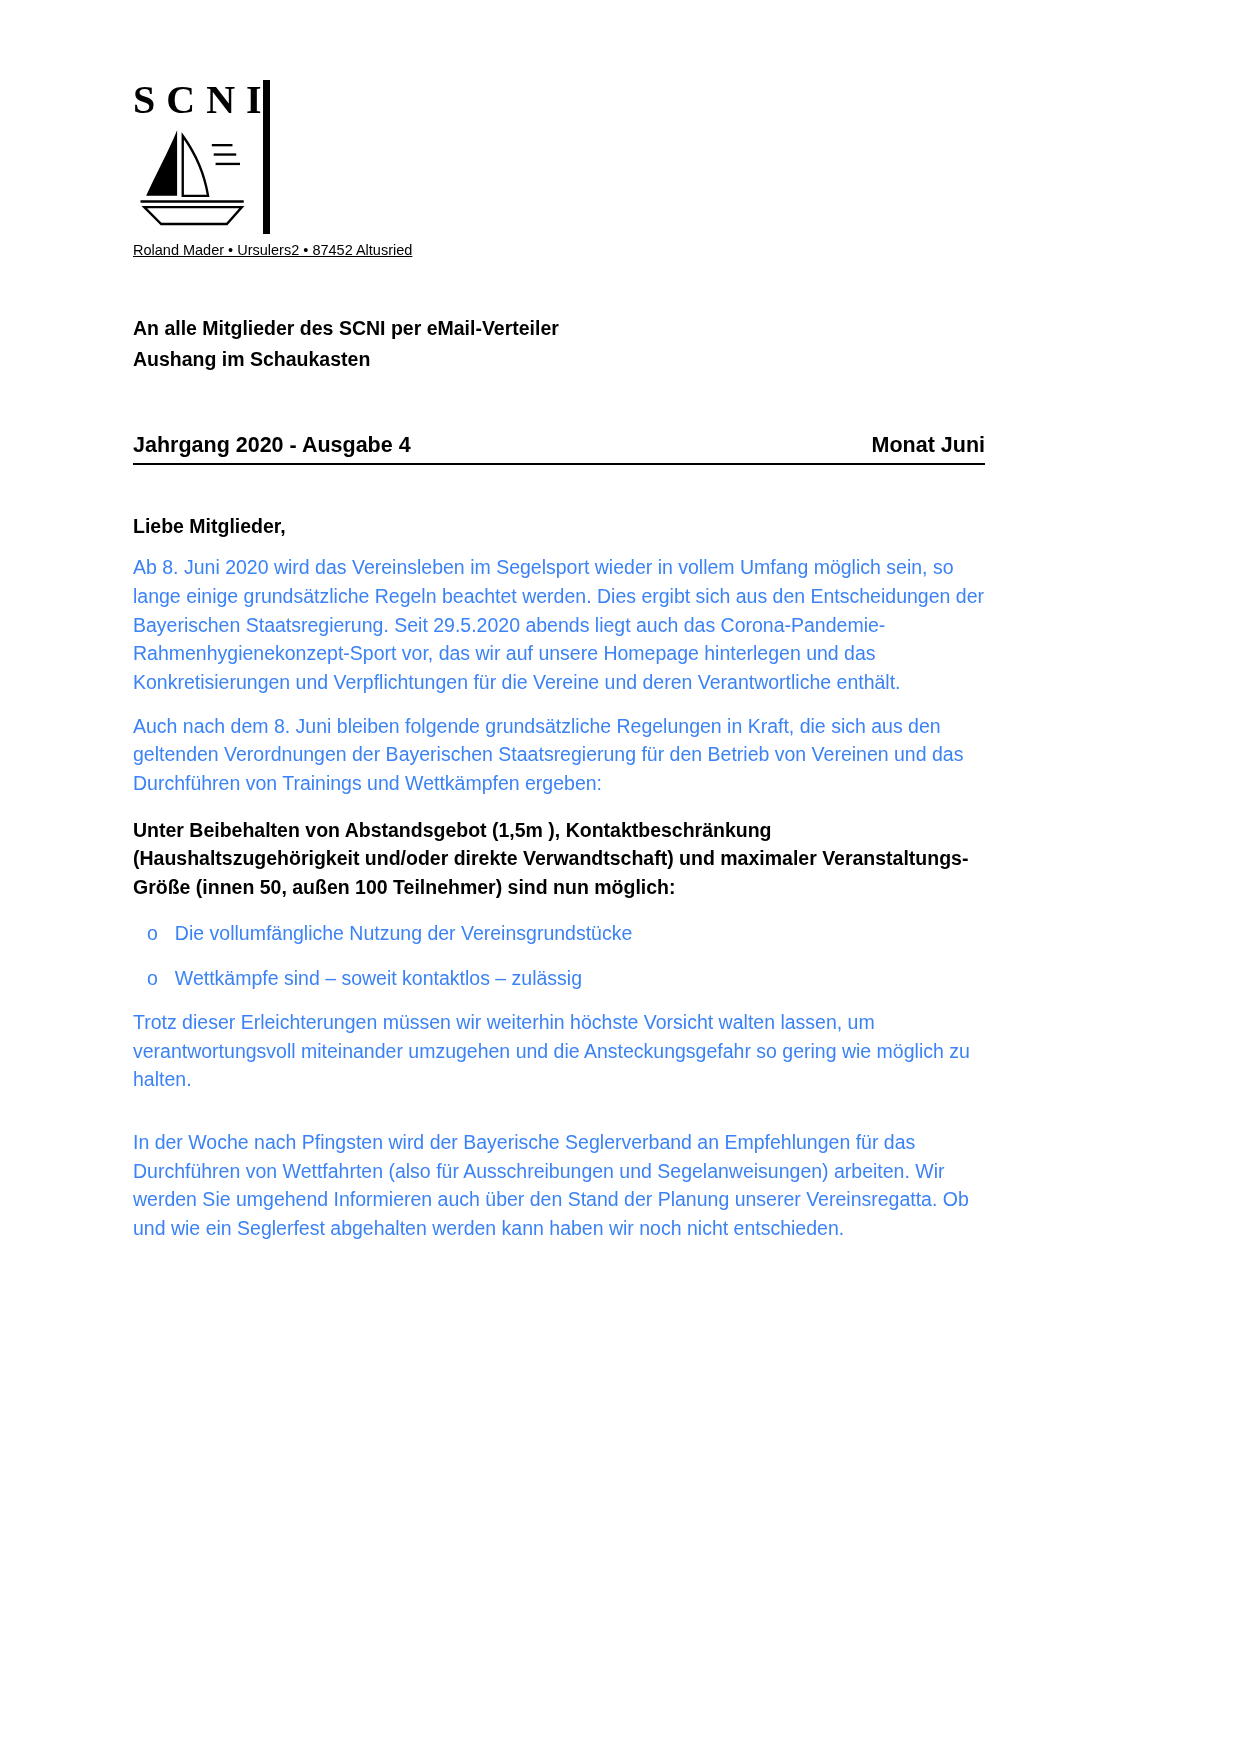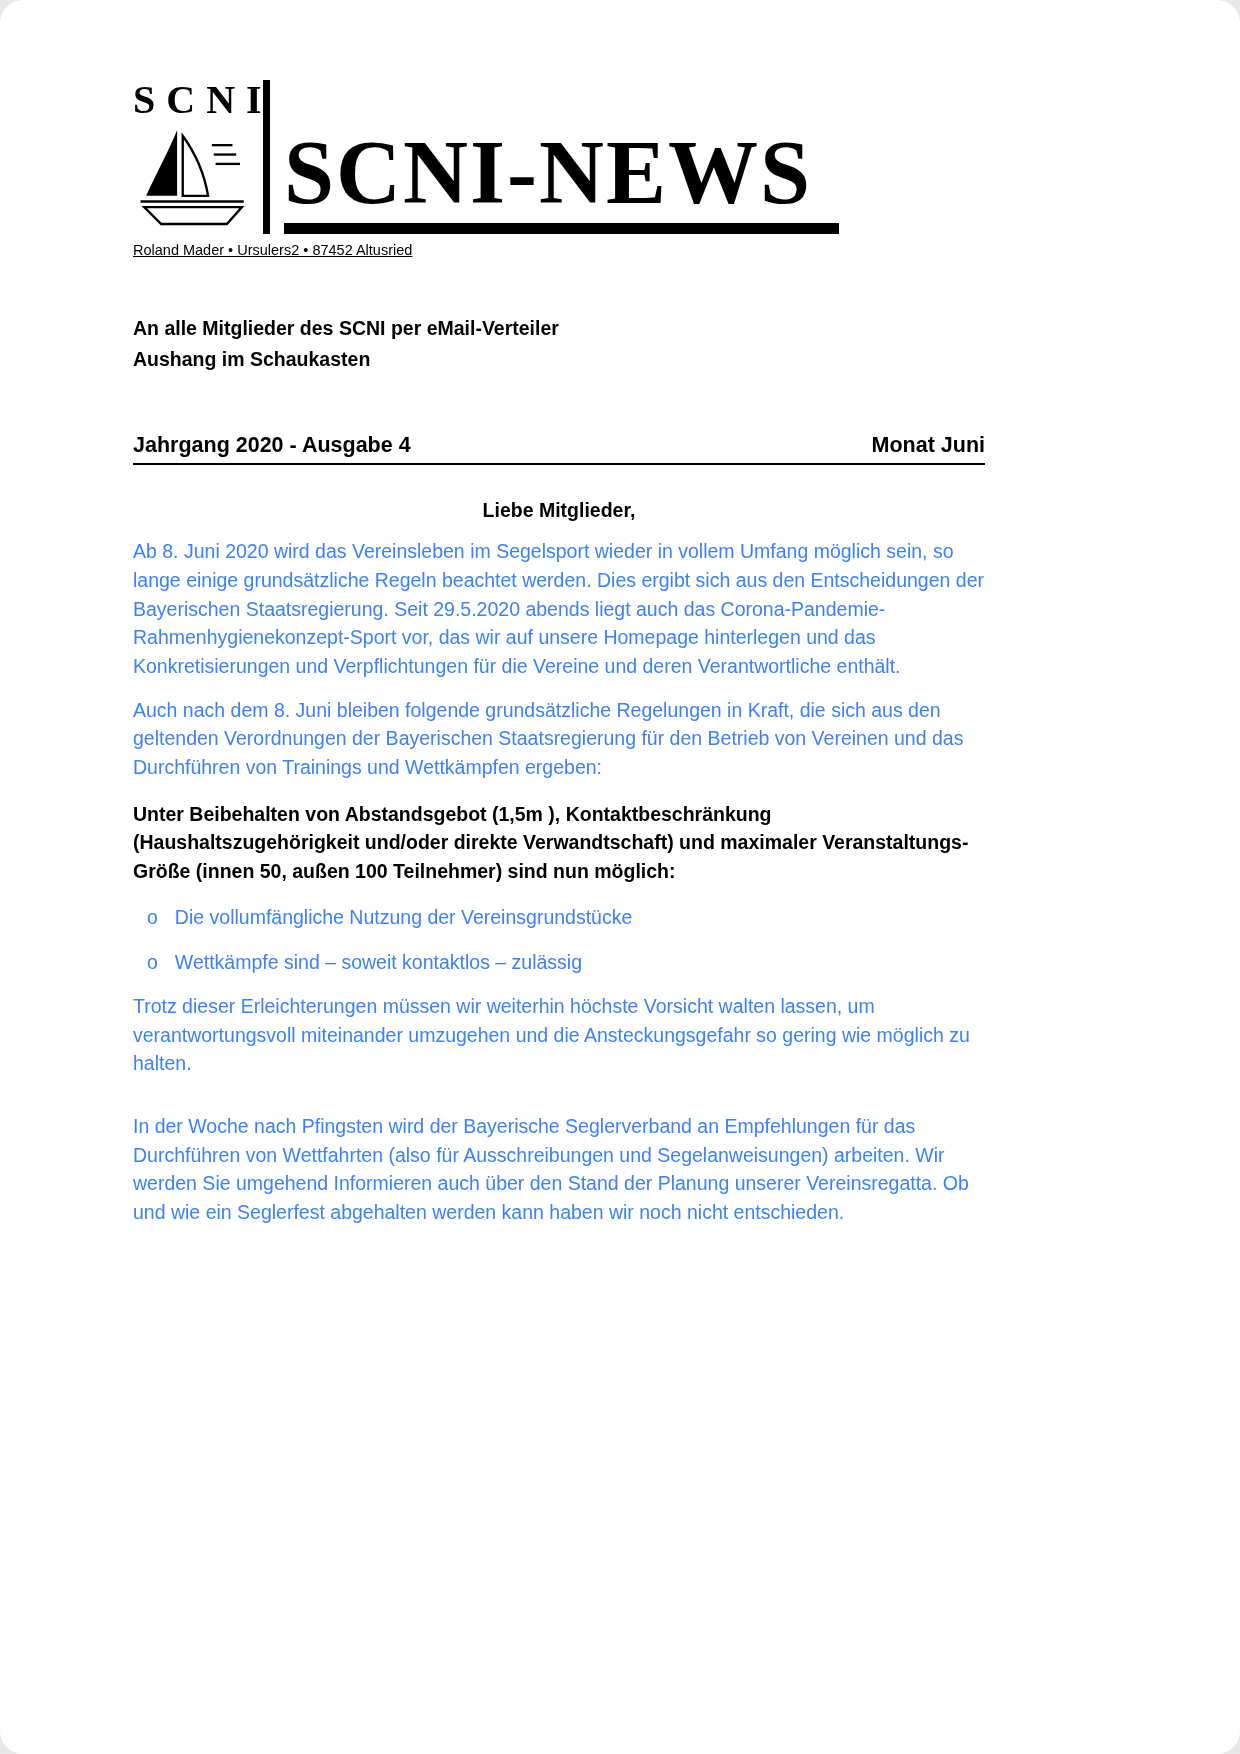--- a/index.html
+++ b/index.html
@@ -6,21 +6,20 @@
   .page {
     position:relative;
     width:1240px;
     min-height:1754px;
     margin:0 auto;
     background:#ffffff;
     box-sizing:border-box;
     padding:78px 255px 60px 133px;
     font-family:"Liberation Sans", sans-serif;
     color:#1a1a1a;
-    border-radius:23px;
   }
 
   
   .masthead { display:flex; align-items:stretch; }
   .logo-col { width:128px; flex:0 0 128px; }
   .logo-text {
     font-family:"Liberation Serif", serif;
     font-weight:bold; font-size:40px; letter-spacing:11px;
     color:#000; line-height:1.1; white-space:nowrap;
   }
@@ -43,21 +42,21 @@
 
   
   .issue-row {
     margin-top:58px;
     display:flex; justify-content:space-between; align-items:flex-end;
     font-weight:bold; font-size:21.5px; color:#000;
     border-bottom:2.5px solid #000; padding-bottom:5px;
   }
 
   
-  .salutation { margin-top:34px; font-weight:bold; font-size:19.5px; color:#000;text-align:center; }
+  .salutation { margin-top:50px; font-weight:bold; font-size:19.5px; color:#000; }
   .para { margin:15px 0 0 0; font-size:19.5px; line-height:1.47; color:#3b82f6; }
   .para.bold { font-weight:bold; color:#000; margin-top:18px; }
   .bullet { margin:17px 0 0 0; font-size:19.5px; line-height:1.47; color:#3b82f6; }
   .bullet .marker { margin-left:14px; margin-right:17px; }
   .para.spaced { margin-top:34px; }
 </style>
 </head>
 <body>
 
 <div class="page">
@@ -76,24 +75,20 @@
           <line x1="86" y1="30" x2="110" y2="30" stroke="#000" stroke-width="2.5"></line>
           <line x1="88" y1="40" x2="114" y2="40" stroke="#000" stroke-width="2.5"></line>
 
           <line x1="8" y1="80" x2="118" y2="80" stroke="#000" stroke-width="2.5"></line>
 
           <path d="M12,86 L116,86 L100,104 L30,104 Z" fill="#fff" stroke="#000" stroke-width="2.5"></path>
         </svg>
       </div>
     </div>
     <div class="divider"></div>
-    <div class="title-col">
-      <div class="masthead-title">SCNI-NEWS</div>
-      <div class="masthead-rule"></div>
-    </div>
   </header>
 
   <div class="sender">
     <div class="underlined">Roland Mader • Ursulers2  • 87452 Altusried</div>
   </div>
 
   <div class="recipient">
     <div>An alle Mitglieder des SCNI per eMail-Verteiler</div>
     <div>Aushang im Schaukasten</div>
   </div>

